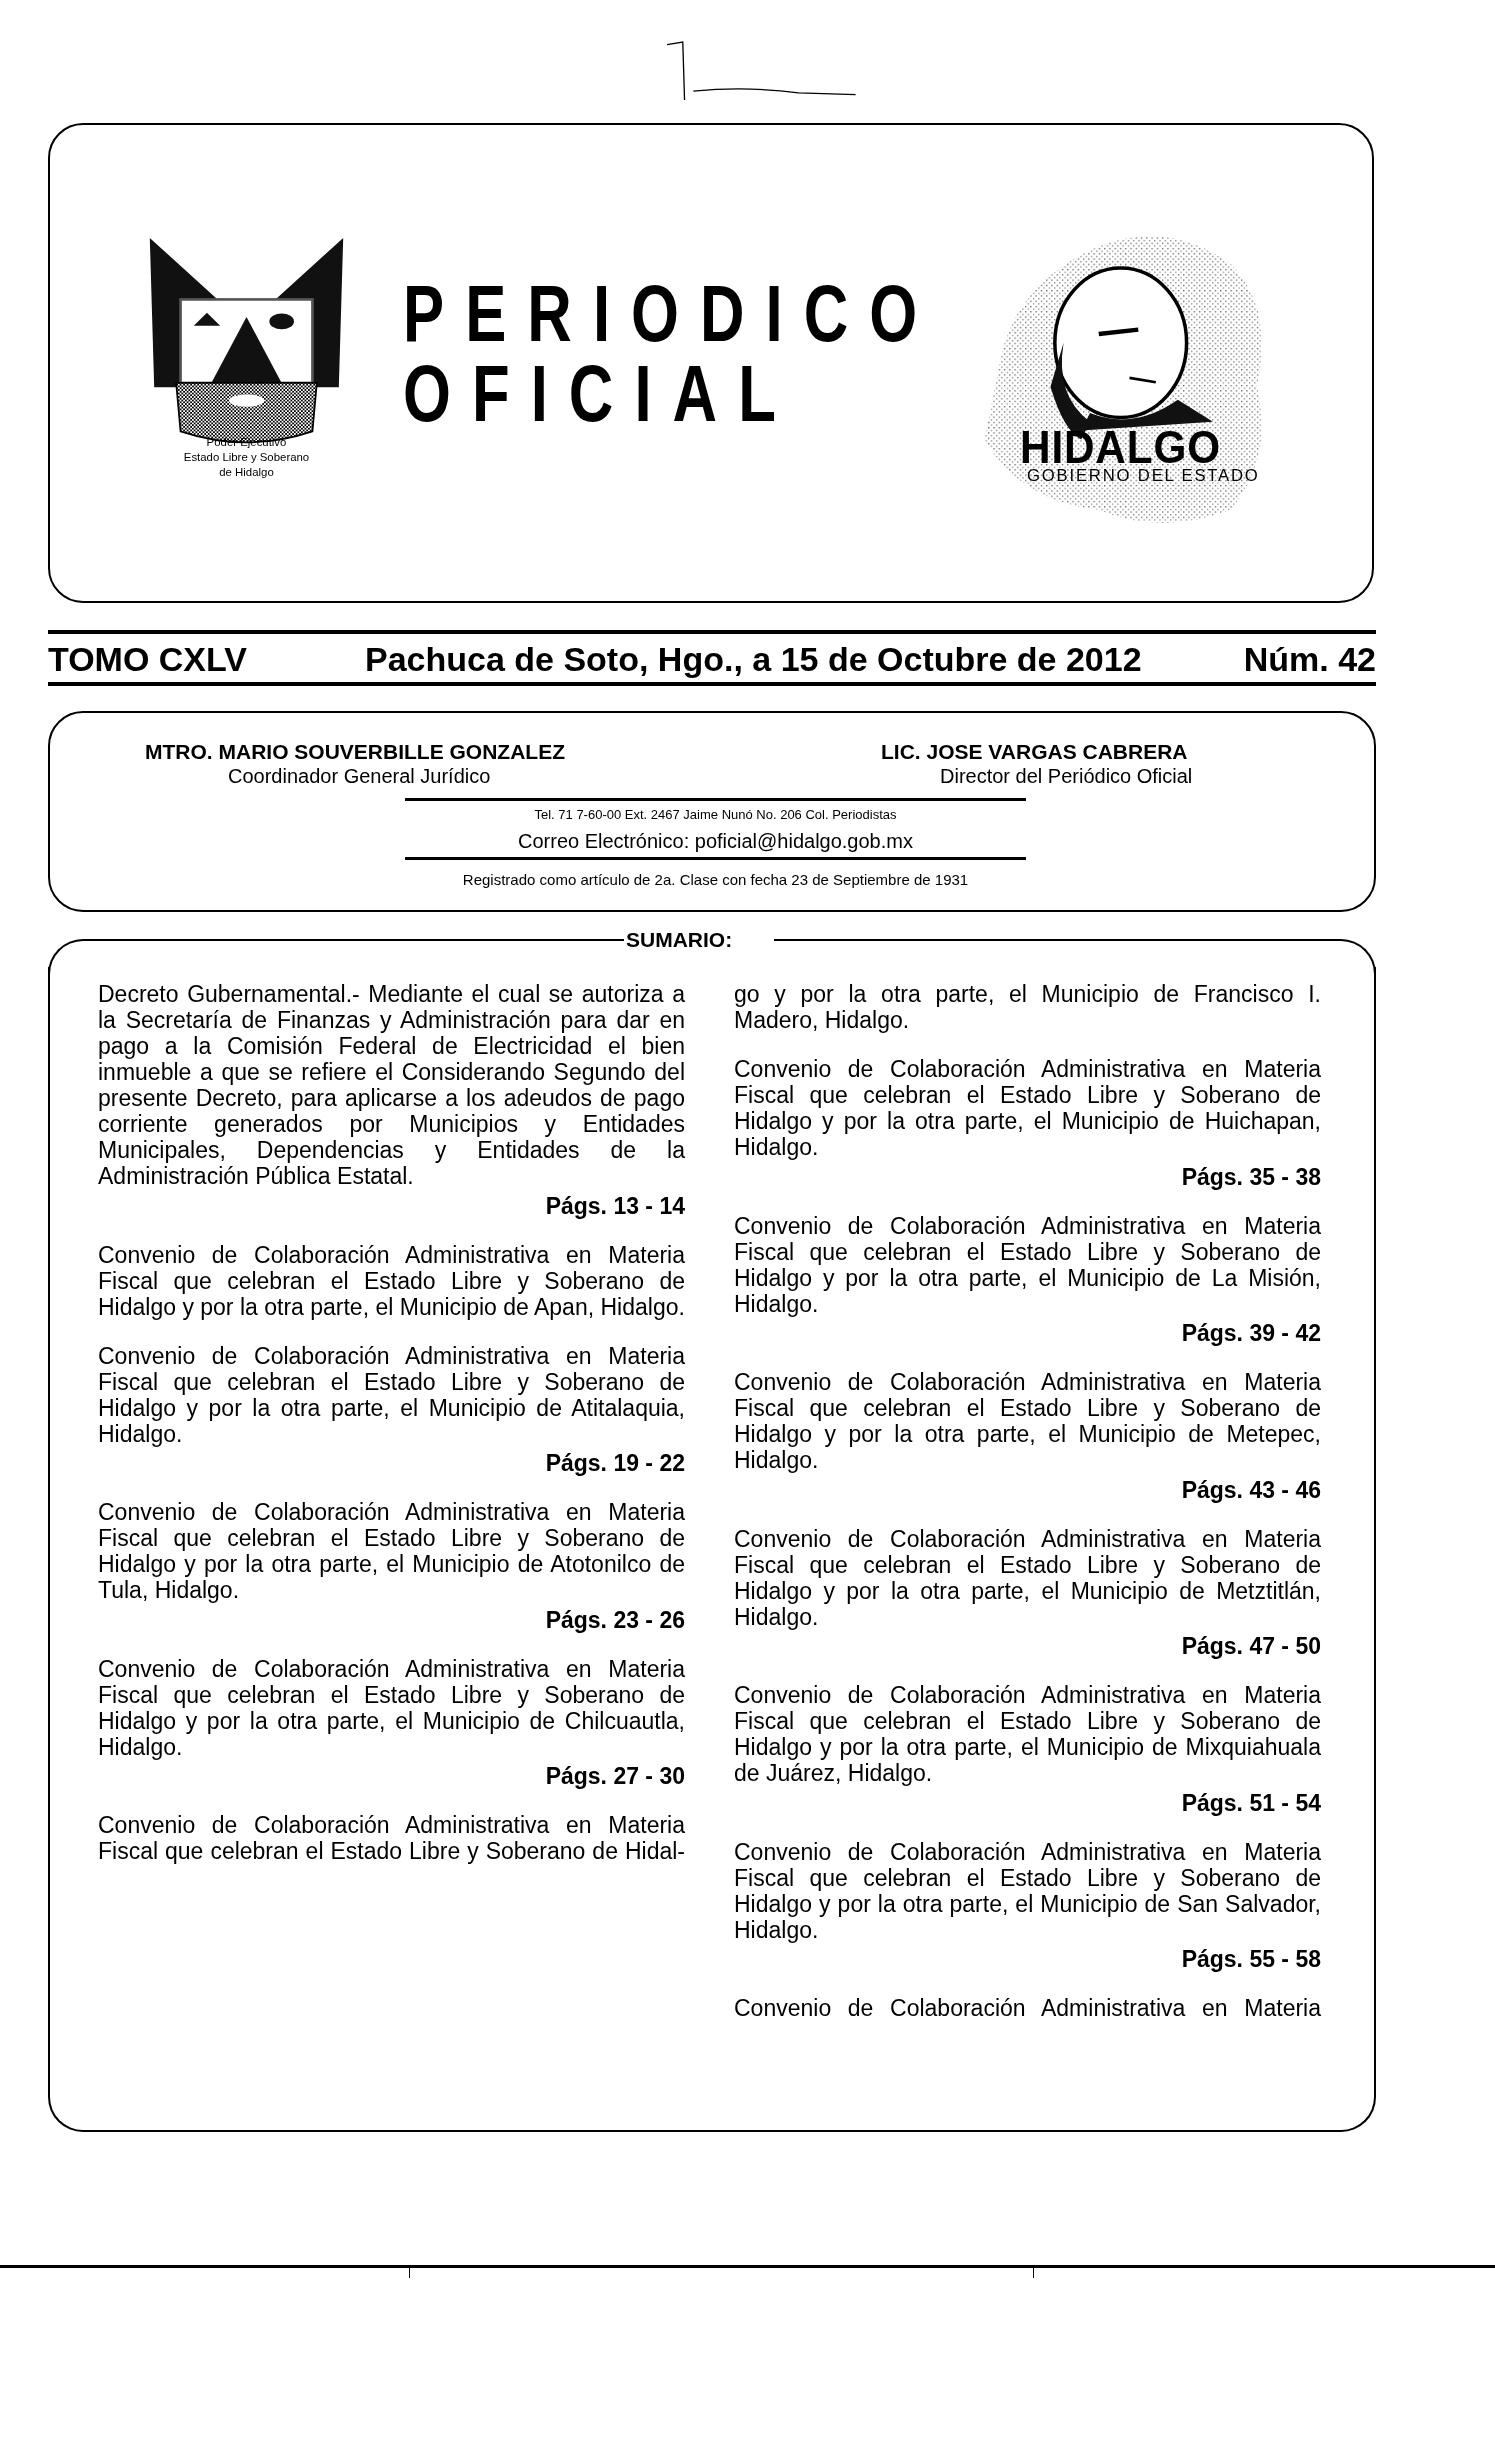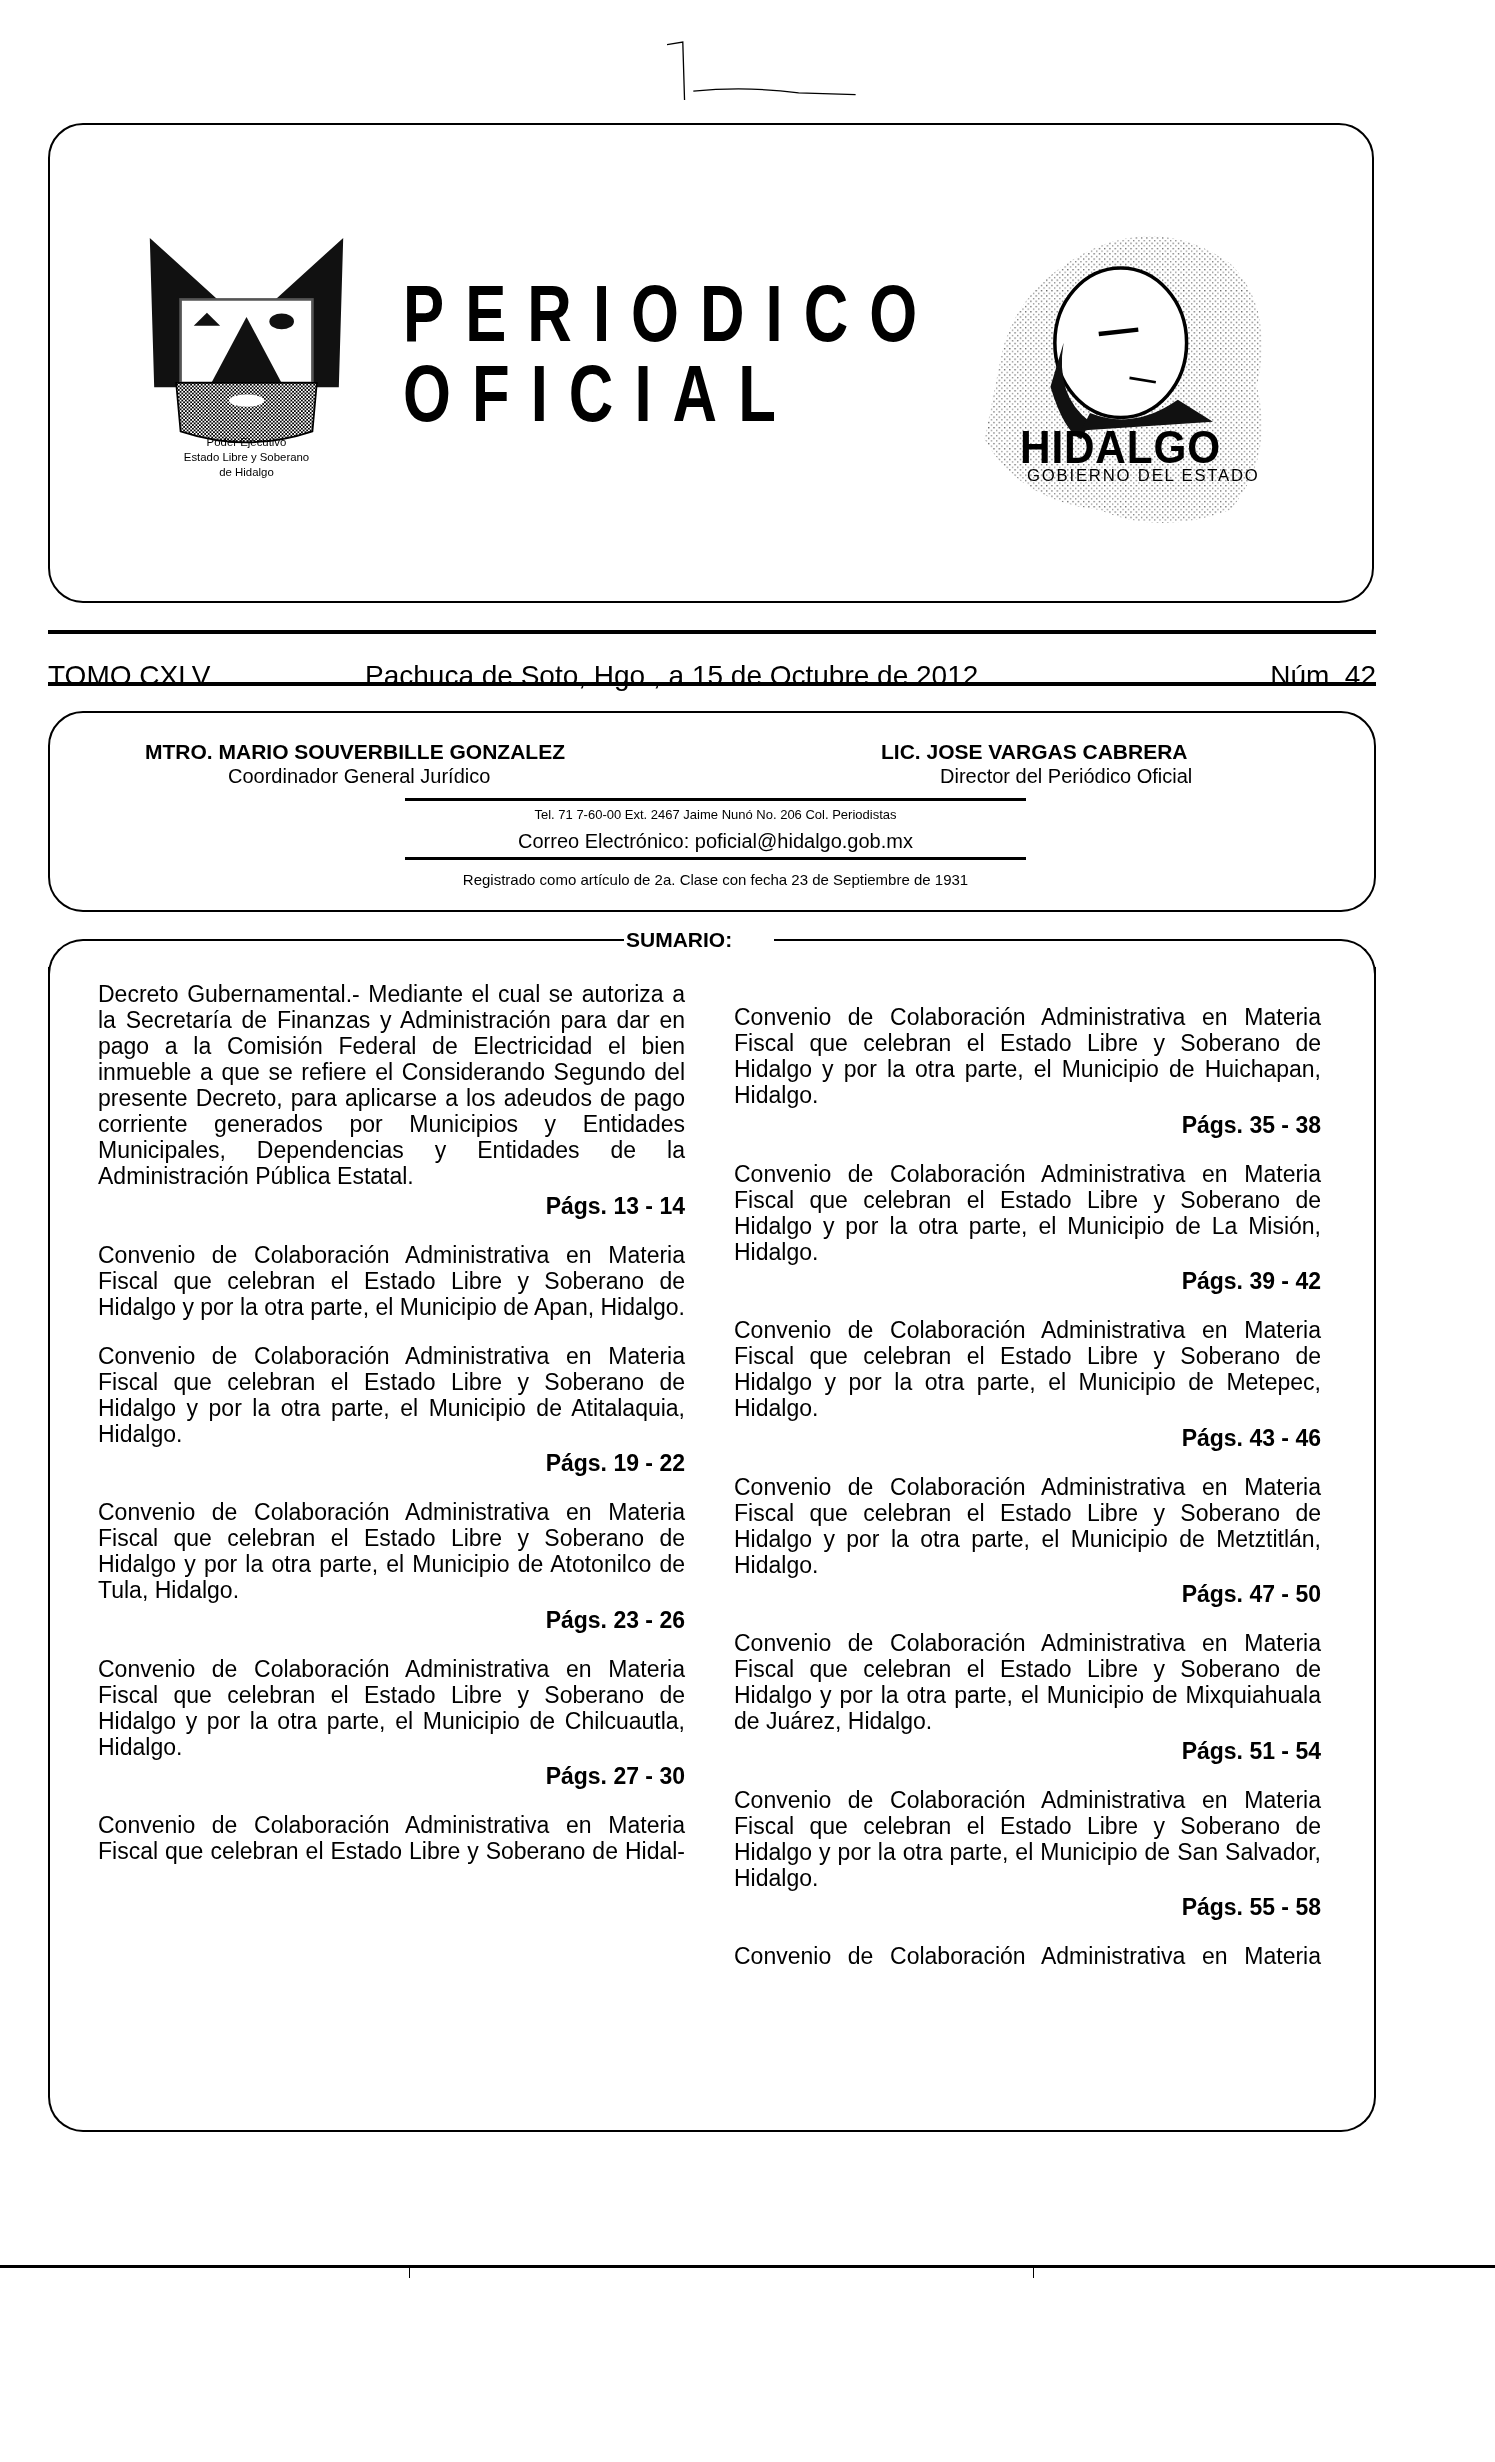--- a/index.html
+++ b/index.html
@@ -18,21 +18,21 @@
   .title { left:403px; font-family:"Liberation Sans", sans-serif; font-weight:bold;
            font-size:79px; letter-spacing:27px; transform:scaleX(0.78); transform-origin:left top; line-height:1; }
   .title1 { top:274px; }
   .title2 { top:354px; }
   .hidalgo-logo { left:967px; top:211px; width:325px; height:325px; }
   .hidalgo-word { left:1020px; top:420px; font-weight:bold; font-size:46px; transform:scaleX(0.92); transform-origin:left top; letter-spacing:0.9px; }
   .hidalgo-sub { left:1027px; top:466px; font-size:16.7px; letter-spacing:1.8px; }
 
   
   .rule { left:48px; width:1328px; height:3.5px; background:#000; }
-  .tomo-row { left:48px; top:660px; width:1328px; height:39px; font-weight:normal; font-size:28px; }
+  .tomo-row { left:48px; top:640px; width:1328px; height:39px; font-weight:bold; font-size:34px; }
   .tomo-row span { position:absolute; top:0; white-space:nowrap; }
 
   
   .infobox { left:48px; top:711px; width:1328px; height:201px; border:2.6px solid #000;
              border-radius:35px; box-sizing:border-box; }
   .info-name { font-weight:bold; font-size:21px; white-space:nowrap; }
   .info-role { font-size:20px; white-space:nowrap; }
   .info-center { left:405px; width:621px; text-align:center; }
   .info-rule { left:405px; width:621px; height:2.6px; background:#000; }
 
@@ -152,20 +152,21 @@
     <p>Convenio de Colaboración Administrativa en Materia Fiscal que celebran el Estado Libre y Soberano de Hidalgo y por la otra parte, el Municipio de Chilcuautla, Hidalgo.</p>
     <div class="pg">Págs. 27 - 30</div>
   </div>
   <div class="entry">
     <p style="text-align-last:justify;">Convenio de Colaboración Administrativa en Materia Fiscal que celebran el Estado Libre y Soberano de Hidal-</p>
   </div>
 </div>
 
 <div class="col col-right">
   <div class="entry">
+    <p>go y por la otra parte, el Municipio de Francisco I. Madero, Hidalgo.</p>
   </div>
   <div class="entry">
     <p>Convenio de Colaboración Administrativa en Materia Fiscal que celebran el Estado Libre y Soberano de Hidalgo y por la otra parte, el Municipio de Huichapan, Hidalgo.</p>
     <div class="pg">Págs. 35 - 38</div>
   </div>
   <div class="entry">
     <p>Convenio de Colaboración Administrativa en Materia Fiscal que celebran el Estado Libre y Soberano de Hidalgo y por la otra parte, el Municipio de La Misión, Hidalgo.</p>
     <div class="pg">Págs. 39 - 42</div>
   </div>
   <div class="entry">

